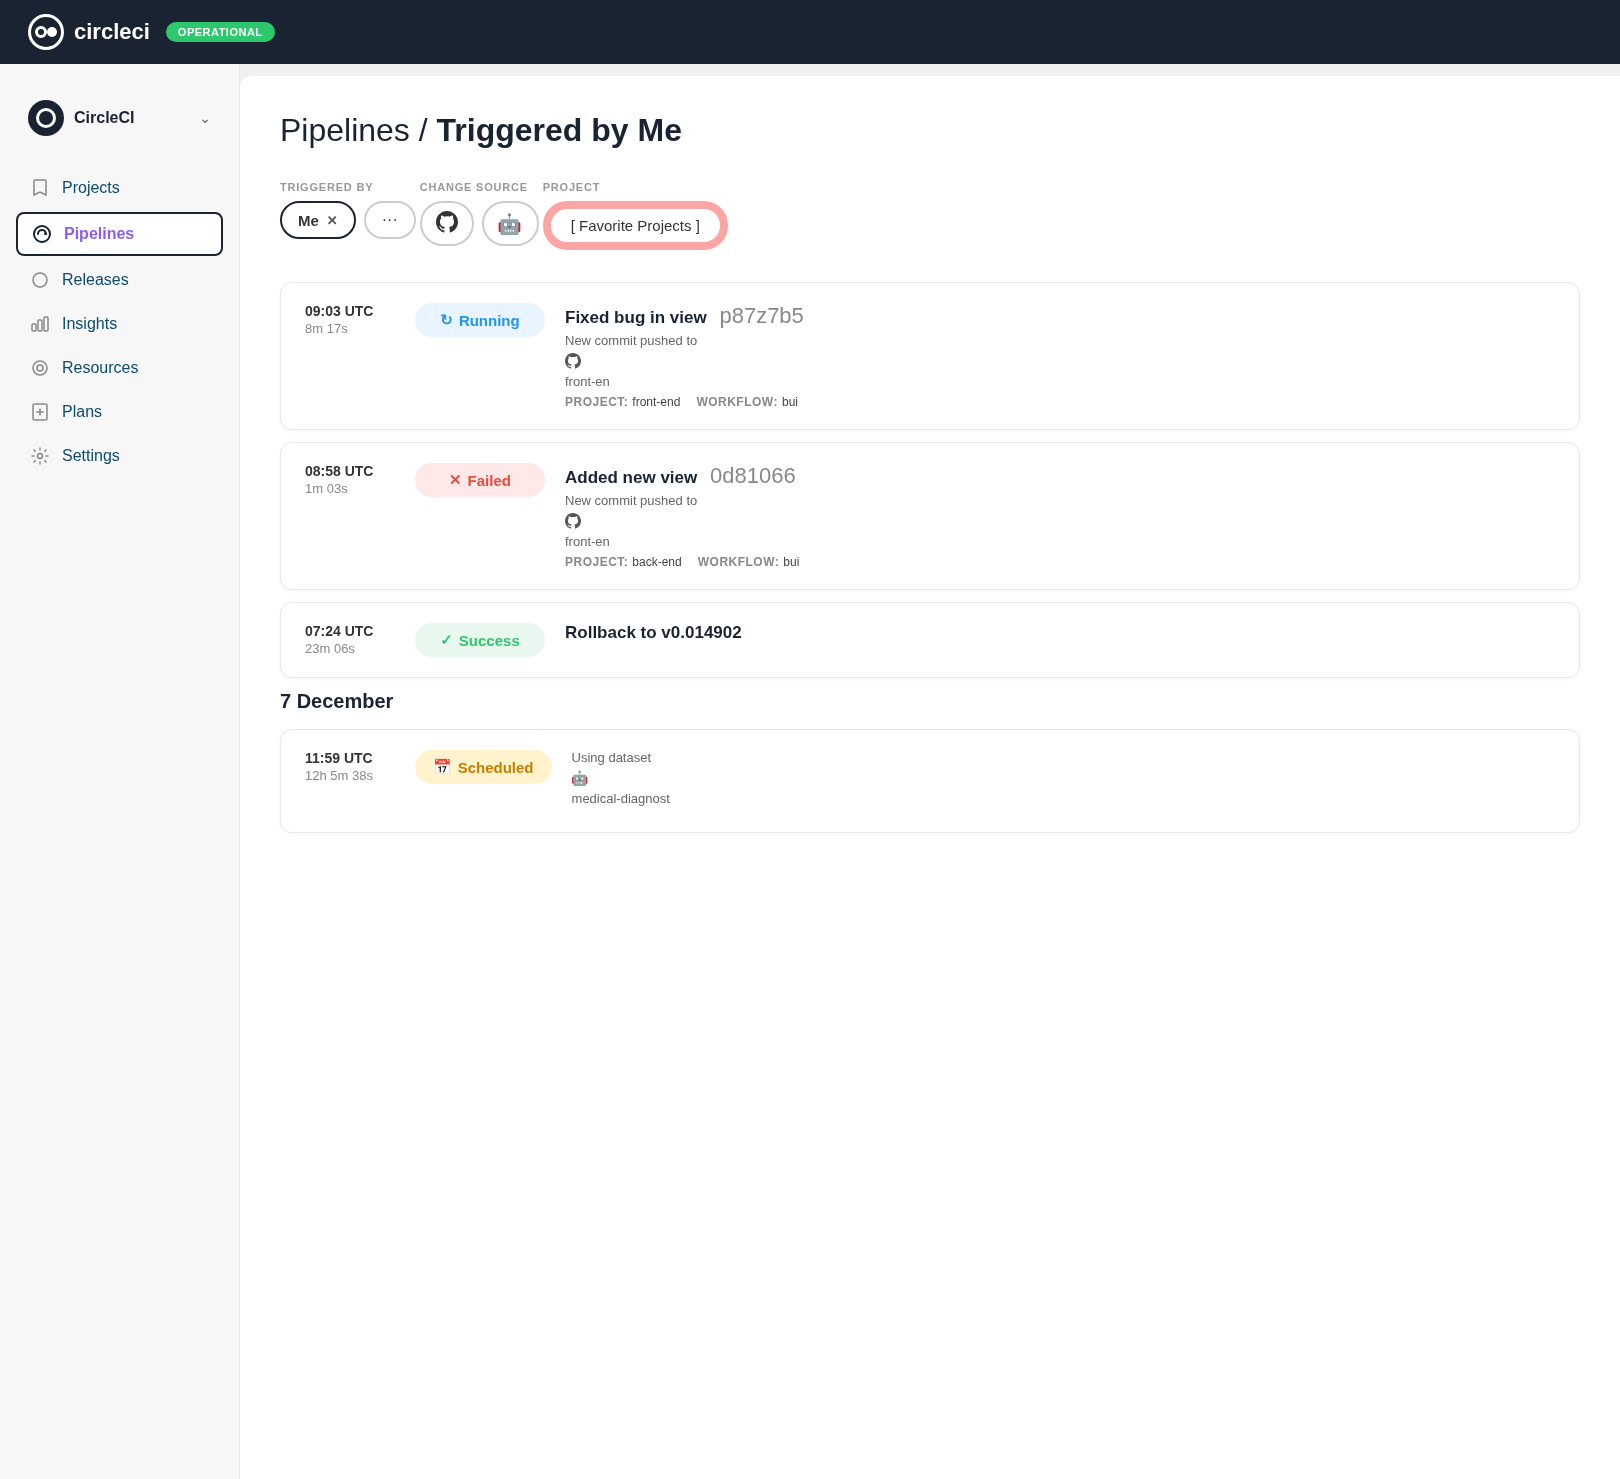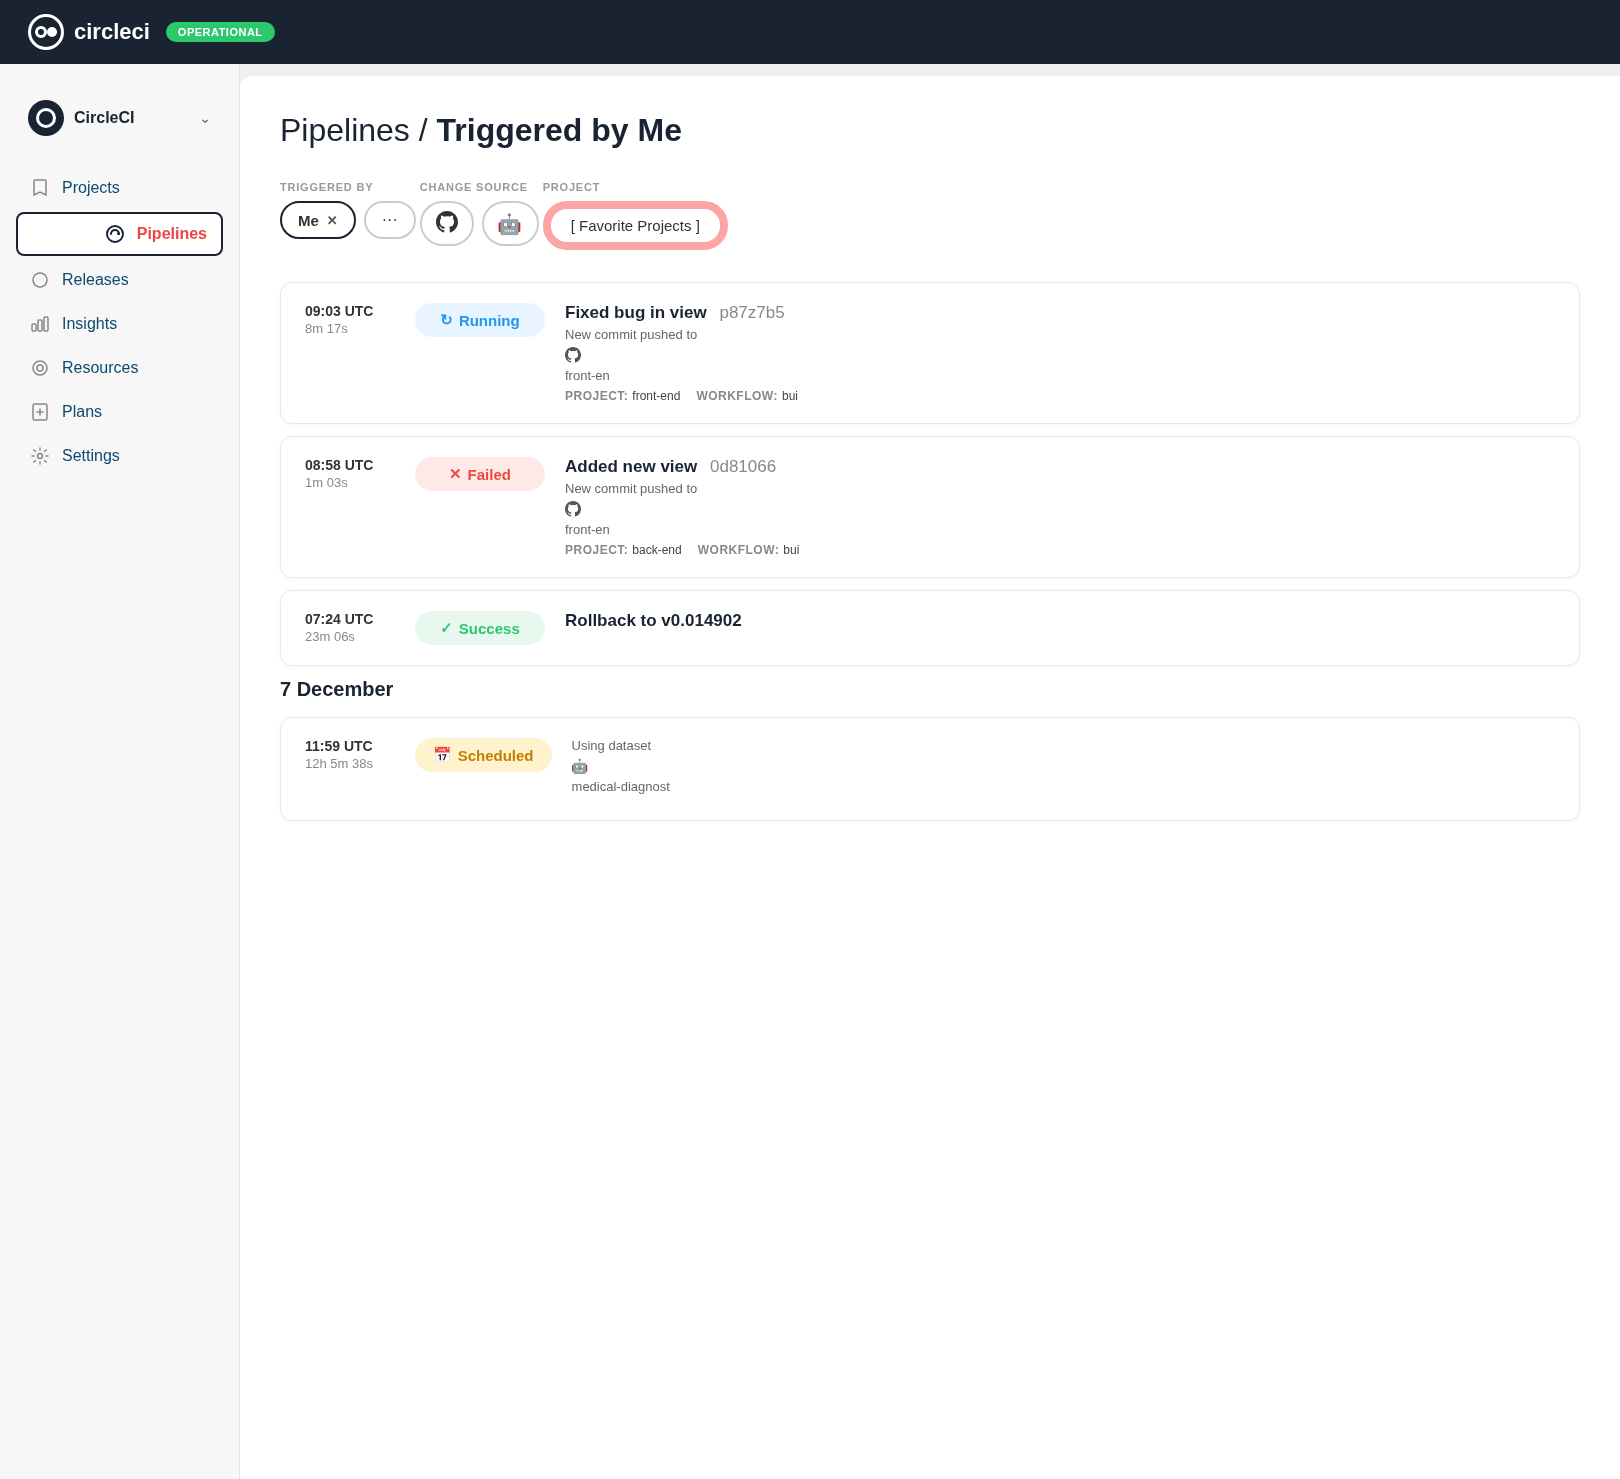--- a/index.html
+++ b/index.html
@@ -106,24 +106,23 @@
       gap: 12px;
       padding: 10px 14px;
       border-radius: 8px;
       cursor: pointer;
       color: #0c4a6e;
       font-size: 16px;
       text-decoration: none;
     }
     .nav-item.active {
       background: white;
-      color: #ef4444;
+      color: #8b5cf6;
       font-weight: 700;
       border: 2px solid #1a2332;
-      justify-content: flex-end;
     }
     .nav-icon {
       width: 20px;
       height: 20px;
       display: flex;
       align-items: center;
       justify-content: center;
       flex-shrink: 0;
       color: #888;
       font-size: 16px;
@@ -271,21 +270,21 @@
     .pipeline-info {
       flex: 1;
     }
     .pipeline-title {
       font-size: 17px;
       font-weight: 700;
       color: #1a2332;
       margin-bottom: 4px;
     }
     .pipeline-commit-hash {
-      font-size: 17px;
+      font-size: 22px;
       color: #888;
       font-weight: 400;
       margin-left: 8px;
     }
     .pipeline-description {
       font-size: 13px;
       color: #666;
       margin-bottom: 6px;
       display: flex;
       align-items: flex-start;

